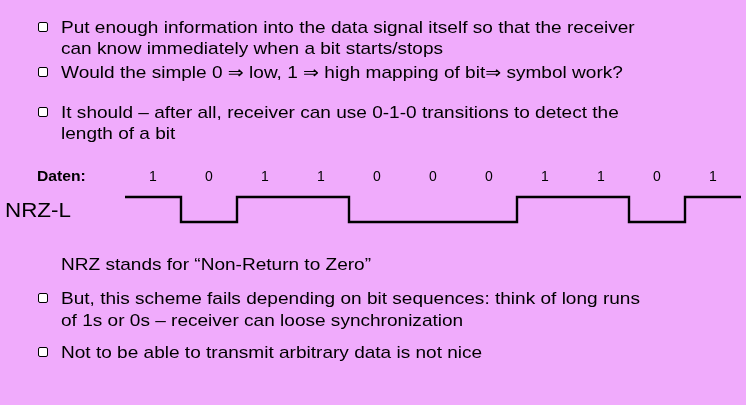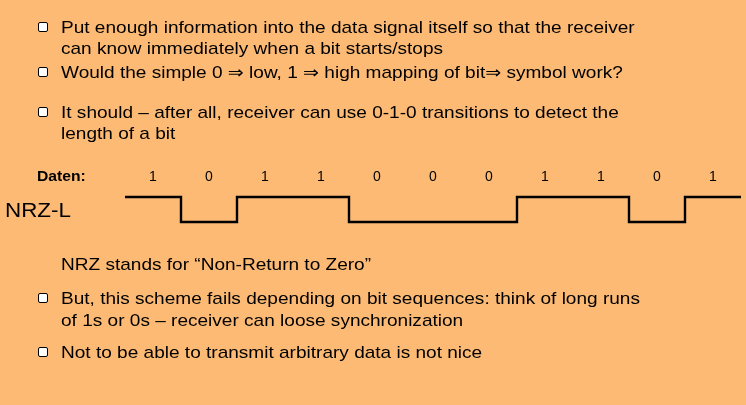--- a/index.html
+++ b/index.html
@@ -4,21 +4,21 @@
 <style>
   html, body { margin: 0; padding: 0; }
   body {
     font-family: "Liberation Sans", "DejaVu Sans", sans-serif;
     background: #ffffff;
   }
   .slide {
     position: relative;
     width: 746px;
     height: 405px;
-    background: #fdba74;
+    background: #f0abfc;
     color: #000000;
     overflow: hidden;
   }
   .bullet-item { position: absolute; left: 37px; }
   .bullet-glyph {
     position: absolute;
     left: 1px; top: 5px;
     width: 8px; height: 8px;
     border: 1.6px solid #000000;
     border-radius: 2px;

